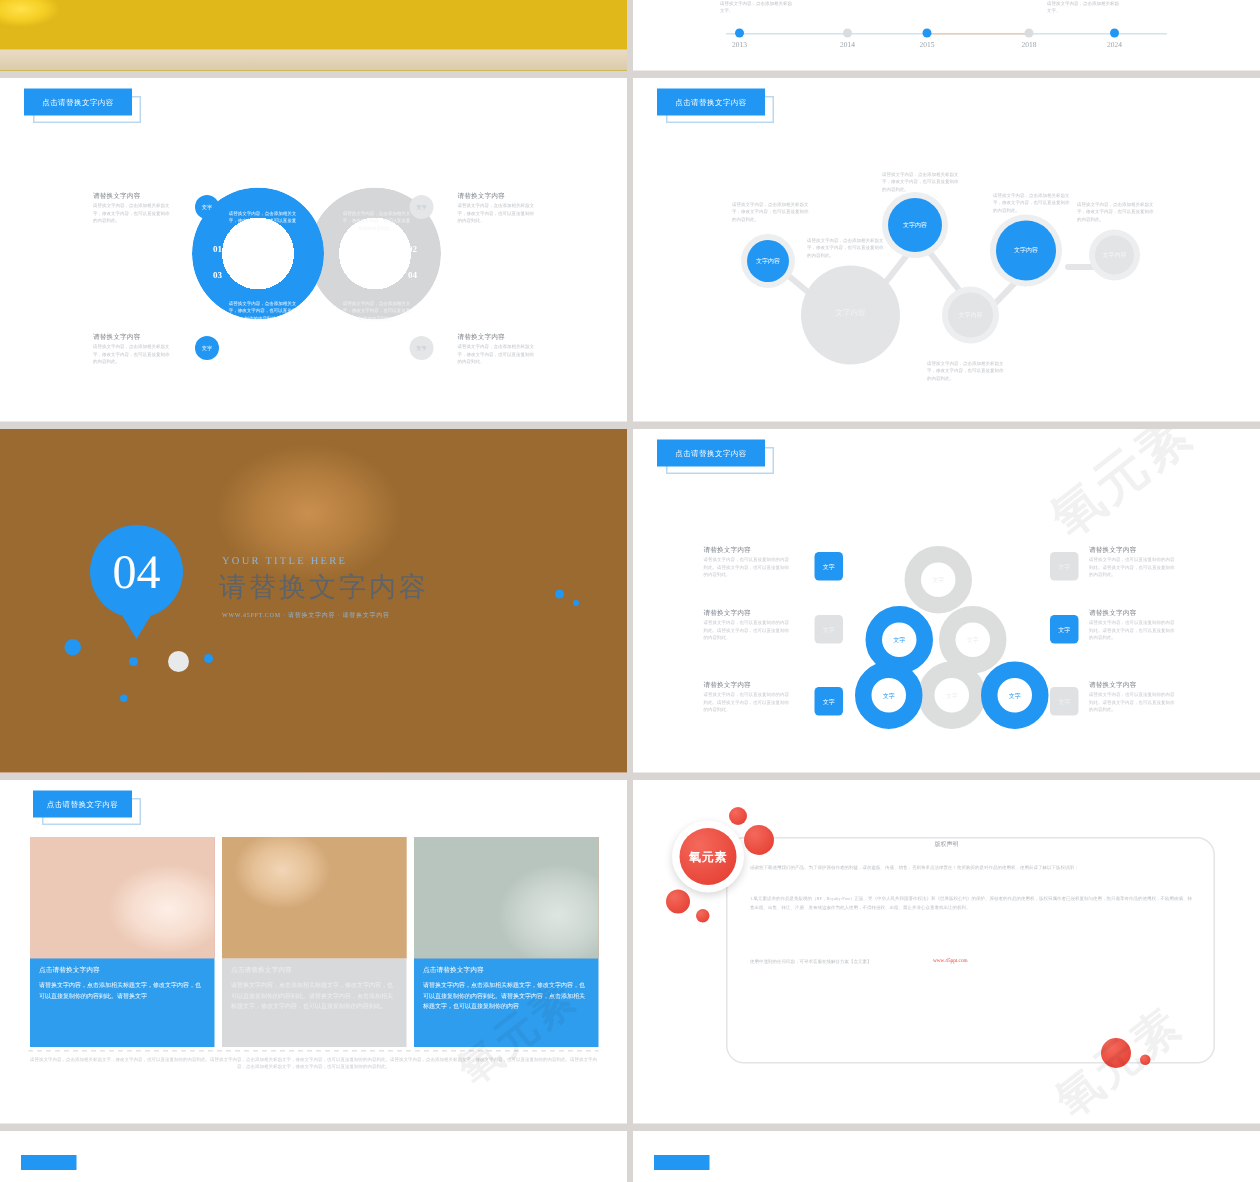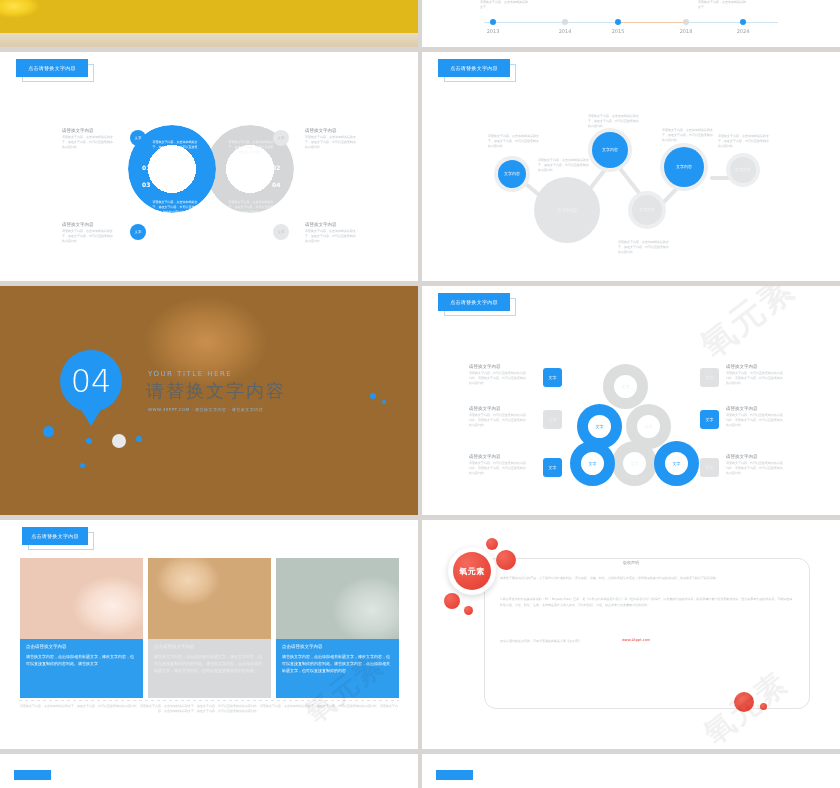--- a/index.html
+++ b/index.html
@@ -1,21 +1,21 @@
 <!DOCTYPE html>
 <html><head>
 <meta charset="utf-8">
 <style>
   * { margin:0; padding:0; box-sizing:border-box; }
   html,body { width:840px; height:788px; overflow:hidden; }
   body {
     background:#d8d5d2;
     font-family:"DejaVu Sans","Liberation Sans",sans-serif;
   }
-  .page { position:relative; width:840px; height:732px; }
+  .page { position:relative; width:840px; height:732px;font-family:Liberation Serif, serif; }
 
   
   .slide {
     position:absolute;
     background:#fff;
     overflow:hidden;
   }
   .slide-inner { position:absolute; inset:0; }
 
   

